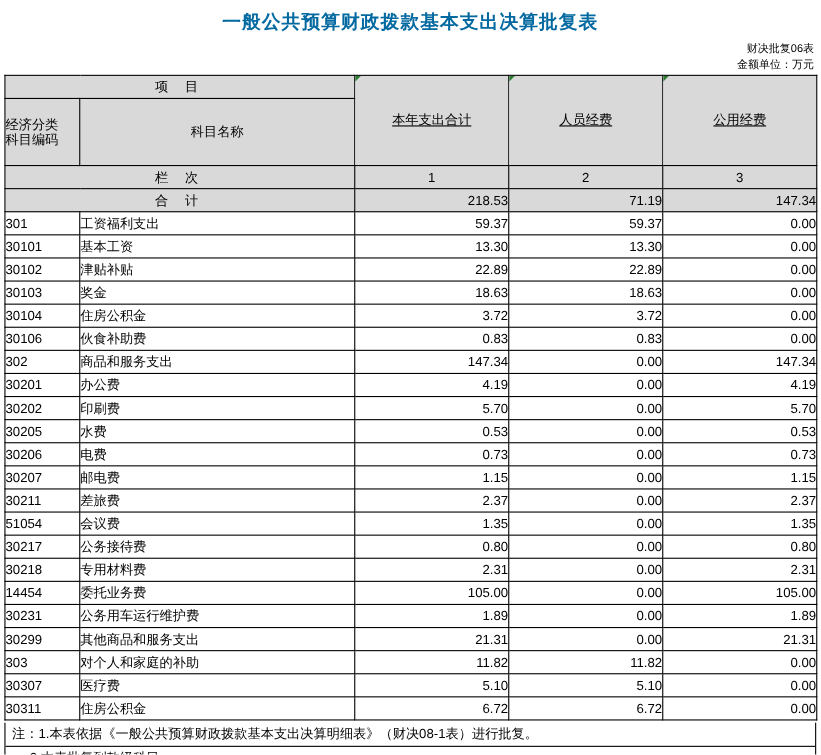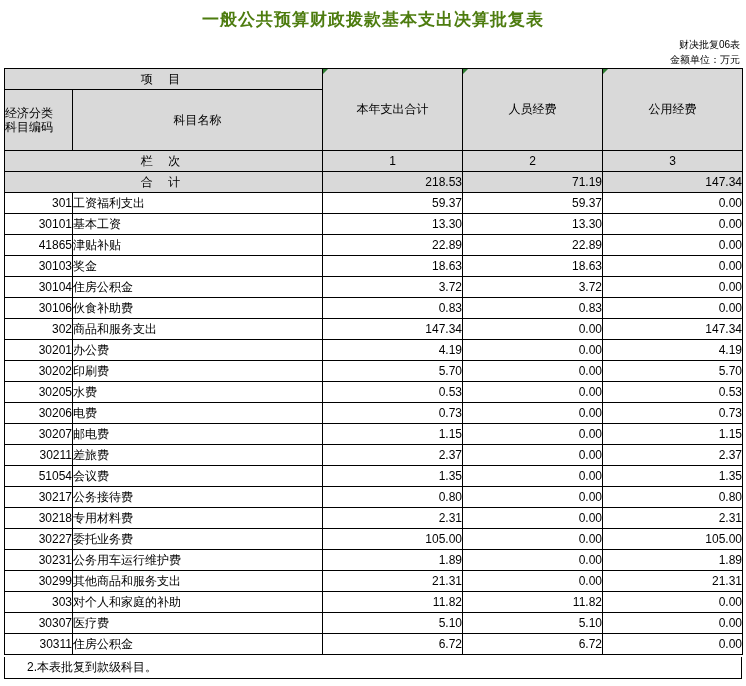--- a/index.html
+++ b/index.html
@@ -18,21 +18,21 @@
   .page {
     position: relative;
     width: 746px;
     height: 686px;
     background: #ffffff;
   }
   .title {
     text-align: center;
     font-size: 17px;
     font-weight: bold;
-    color: #4d7c0f;
+    color: #0369a1;
     letter-spacing: 1px;
     padding-top: 8px;
     padding-bottom: 6px;
   }
   .meta {
     position: relative;
     height: 30px;
     margin: 0 4px 1px 4px;
     font-size: 10px;
   }
@@ -66,30 +66,31 @@
     background: #ffffff;
   }
   .hdr {
     background: #d9d9d9 !important;
     text-align: center;
   }
   .hdr-tall {
     background: #d9d9d9 !important;
     text-align: center;
     height: 60px;
+    text-decoration: underline;
   }
   .col-a { width: 68px; }
   .col-b { width: 250px; }
   .col-c { width: 140px; }
   .col-d { width: 140px; }
   .col-e { width: 140px; }
 
   .cell-code {
     padding-left: 4px;
-    text-align: right;
+    text-align: left;
   }
   .cell-name {
     text-align: left;
   }
   .indent0 { padding-left: 4px; margin-left: 12px; }
   .indent1 { padding-left: 14px; }
   .num {
     text-align: right;
     padding-right: 5px;
   }
@@ -196,21 +197,21 @@
         <td class="num">0.00</td>
       </tr>
       <tr>
         <td class="cell-code">30101</td>
         <td class="cell-name indent1">基本工资</td>
         <td class="num">13.30</td>
         <td class="num">13.30</td>
         <td class="num">0.00</td>
       </tr>
       <tr>
-        <td class="cell-code">41865</td>
+        <td class="cell-code">30102</td>
         <td class="cell-name indent1">津贴补贴</td>
         <td class="num">22.89</td>
         <td class="num">22.89</td>
         <td class="num">0.00</td>
       </tr>
       <tr>
         <td class="cell-code">30103</td>
         <td class="cell-name indent1">奖金</td>
         <td class="num">18.63</td>
         <td class="num">18.63</td>
@@ -294,21 +295,21 @@
         <td class="num">0.80</td>
       </tr>
       <tr>
         <td class="cell-code">30218</td>
         <td class="cell-name indent1">专用材料费</td>
         <td class="num">2.31</td>
         <td class="num">0.00</td>
         <td class="num">2.31</td>
       </tr>
       <tr>
-        <td class="cell-code">30227</td>
+        <td class="cell-code">14454</td>
         <td class="cell-name indent1">委托业务费</td>
         <td class="num">105.00</td>
         <td class="num">0.00</td>
         <td class="num">105.00</td>
       </tr>
       <tr>
         <td class="cell-code">30231</td>
         <td class="cell-name indent1">公务用车运行维护费</td>
         <td class="num">1.89</td>
         <td class="num">0.00</td>
@@ -339,17 +340,18 @@
         <td class="cell-code">30311</td>
         <td class="cell-name indent1">住房公积金</td>
         <td class="num">6.72</td>
         <td class="num">6.72</td>
         <td class="num">0.00</td>
       </tr>
     </tbody>
   </table>
 
   <div class="notes">
+    <div>注：1.本表依据《一般公共预算财政拨款基本支出决算明细表》（财决08-1表）进行批复。</div>
     <div class="notes-indent">2.本表批复到款级科目。</div>
 
   </div>
 
 </div>
 
 </body></html>

